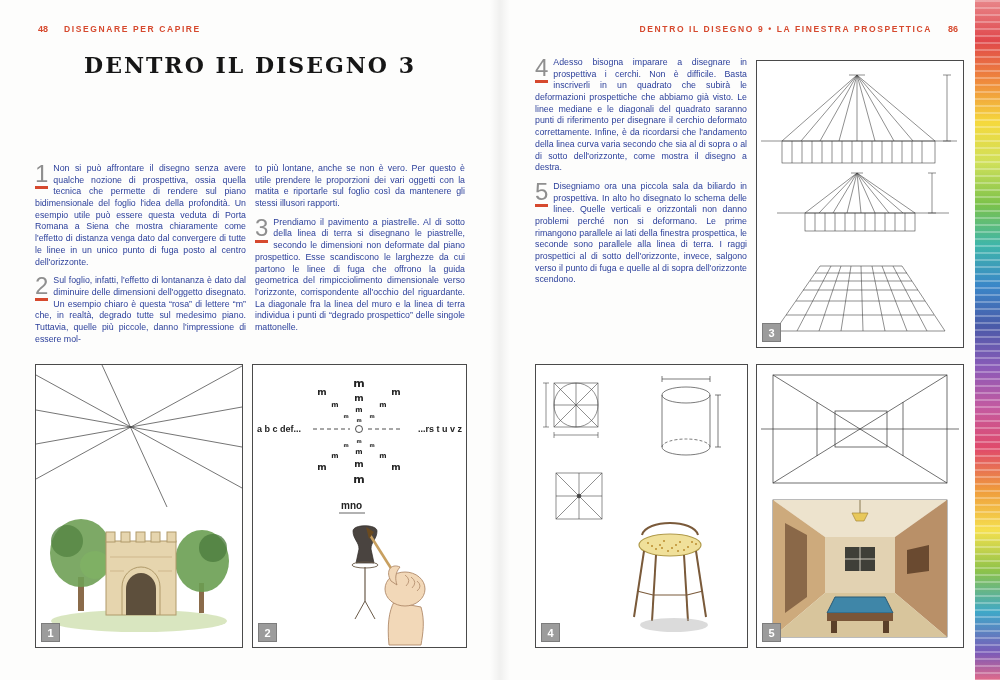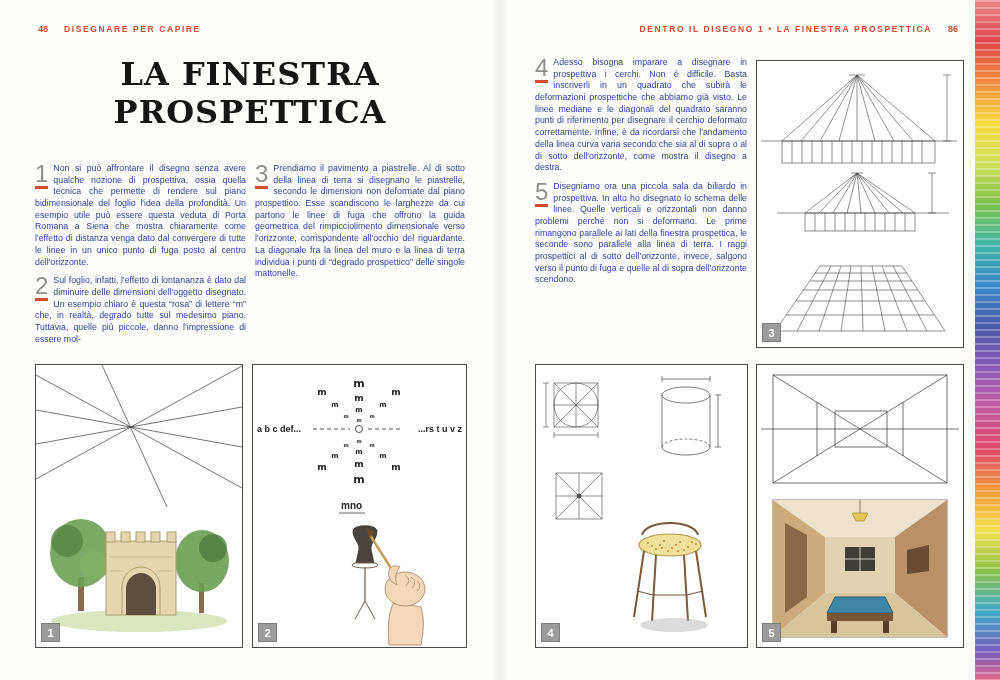--- a/index.html
+++ b/index.html
@@ -55,32 +55,33 @@
 </style>
 </head>
 <body>
 
 <div class="spread">
 
   <div class="head head-left">
     <span class="pgnum">48</span><span>DISEGNARE PER CAPIRE</span>
   </div>
   <div class="head head-right">
-    <span>DENTRO IL DISEGNO 1 • LA FINESTRA PROSPETTICA</span><span class="pgnum">86</span>
+    <span>DENTRO IL DISEGNO 9 • LA FINESTRA PROSPETTICA</span><span class="pgnum">86</span>
   </div>
 
   <div class="title">
-    <div class="title-l2">LA FINESTRA PROSPETTICA</div>
+    <div class="title-l1">DENTRO IL DISEGNO 3</div>
   </div>
 
   <div class="text-col" id="col1">
     <p class="para"><span class="pnum">1</span><span>Non si può affrontare il disegno senza avere qualche nozione di prospettiva, ossia quella tecnica che permette di rendere sul piano bidimensionale del foglio l'idea della profondità. Un esempio utile può essere questa veduta di Porta Romana a Siena che mostra chiaramente come l'effetto di distanza venga dato dal convergere di tutte le linee in un unico punto di fuga posto al centro dell'orizzonte.</span></p>
     <p class="para"><span class="pnum">2</span><span>Sul foglio, infatti, l'effetto di lontananza è dato dal diminuire delle dimensioni dell'oggetto disegnato. Un esempio chiaro è questa “rosa” di lettere “m” che, in realtà, degrado tutte sul medesimo piano. Tuttavia, quelle più piccole, danno l'impressione di essere mol-</span></p>
   </div>
   <div class="text-col" id="col2">
+    <p class="para">to più lontane, anche se non è vero. Per questo è utile prendere le proporzioni dei vari oggetti con la matita e riportarle sul foglio così da mantenere gli stessi illusori rapporti.</p>
     <p class="para"><span class="pnum">3</span><span>Prendiamo il pavimento a piastrelle. Al di sotto della linea di terra si disegnano le piastrelle, secondo le dimensioni non deformate dal piano prospettico. Esse scandiscono le larghezze da cui partono le linee di fuga che offrono la guida geometrica del rimpicciolimento dimensionale verso l'orizzonte, corrispondente all'occhio del riguardante. La diagonale fra la linea del muro e la linea di terra individua i punti di “degrado prospettico” delle singole mattonelle.</span></p>
   </div>
 
   <div class="text-col" id="col3">
     <p class="para"><span class="pnum">4</span><span>Adesso bisogna imparare a disegnare in prospettiva i cerchi. Non è difficile. Basta inscriverli in un quadrato che subirà le deformazioni prospettiche che abbiamo già visto. Le linee mediane e le diagonali del quadrato saranno punti di riferimento per disegnare il cerchio deformato correttamente. Infine, è da ricordarsi che l'andamento della linea curva varia secondo che sia al di sopra o al di sotto dell'orizzonte, come mostra il disegno a destra.</span></p>
     <p class="para"><span class="pnum">5</span><span>Disegniamo ora una piccola sala da biliardo in prospettiva. In alto ho disegnato lo schema delle linee. Quelle verticali e orizzontali non danno problemi perché non si deformano. Le prime rimangono parallele ai lati della finestra prospettica, le seconde sono parallele alla linea di terra. I raggi prospettici al di sotto dell'orizzonte, invece, salgono verso il punto di fuga e quelle al di sopra dell'orizzonte scendono.</span></p>
   </div>
 
   <div class="fig" id="fig1">
     <svg viewBox="0 0 206 282">

